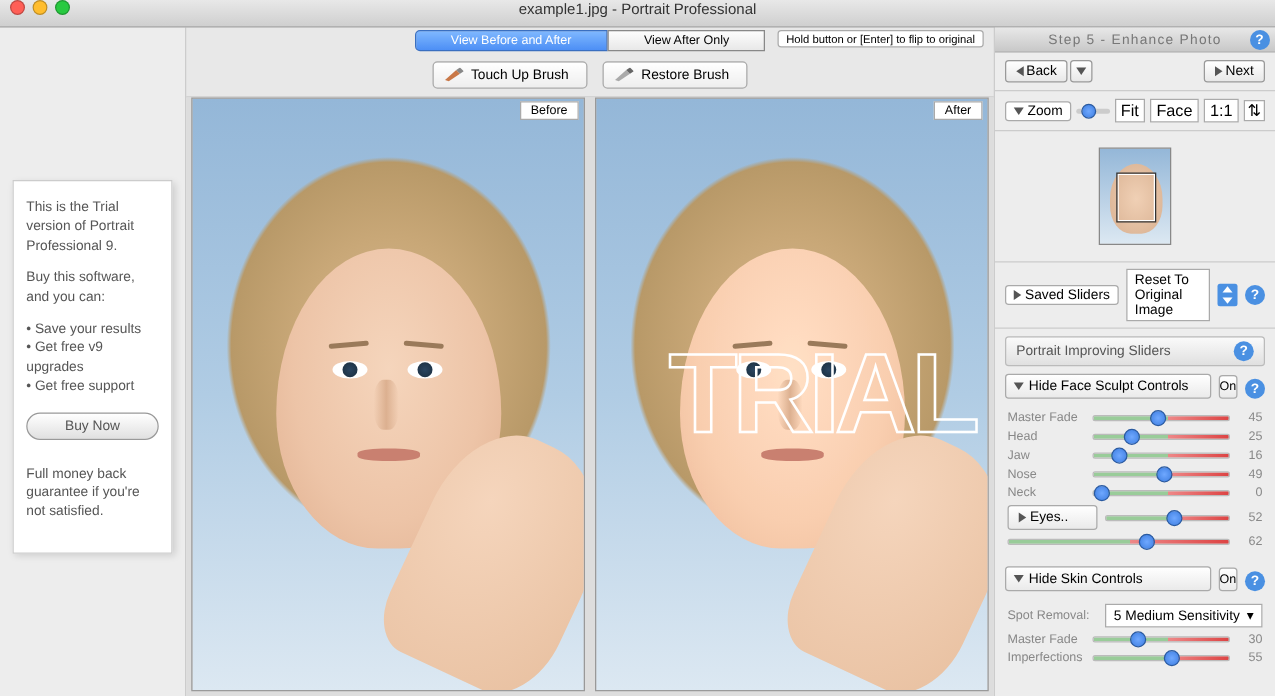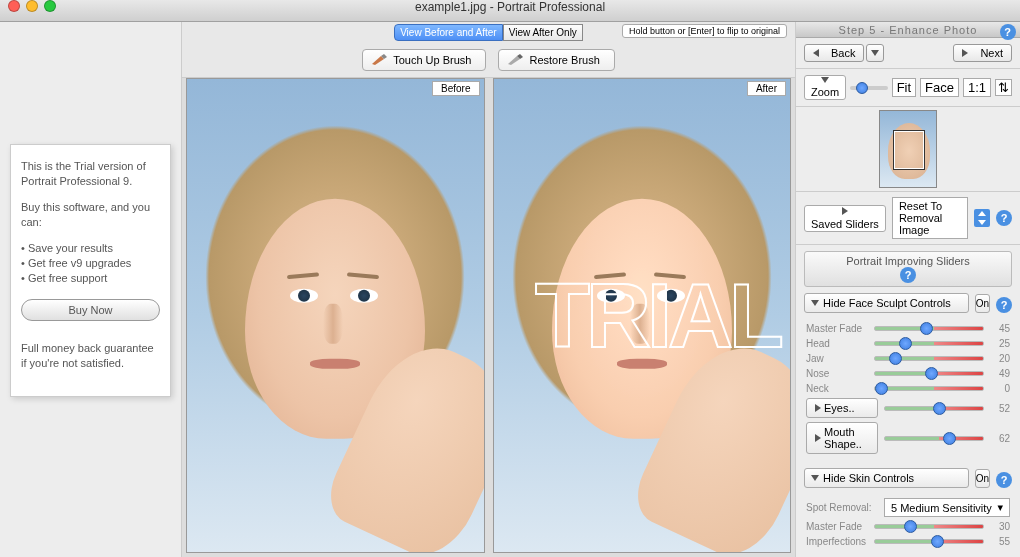--- a/index.html
+++ b/index.html
@@ -3,29 +3,29 @@
 <meta charset="utf-8">
 <style>
 * { box-sizing: border-box; margin: 0; padding: 0; font-family: "Lucida Grande", Arial, sans-serif; font-size: 11px; }
 body { background: #ededed; width: 1020px; height: 557px; overflow: hidden; }
 .titlebar { height: 22px; background: linear-gradient(#e8e8e8,#cfcfcf); border-bottom: 1px solid #a0a0a0; display:flex; align-items:flex-start; position:relative; }
 .traffic { display:flex; gap:6px; margin-left:8px; }
 .tl { width:12px; height:12px; border-radius:50%; border:1px solid rgba(0,0,0,.25); }
 .red{background:#ff5f57}.yellow{background:#ffbd2e}.green{background:#28c940}
 .titlebar .title{ position:absolute; left:0; right:0; text-align:center; font-size:12px; color:#333; pointer-events:none;}
 .main { display:flex; height:535px; }
-.leftcol { width:181px; padding:12px 10px; display:flex; flex-direction:column; }
+.leftcol { width:148px; padding:12px 10px; display:flex; flex-direction:column; }
 .trialbox { background:#fff; border:1px solid #ccc; box-shadow: 2px 2px 6px rgba(0,0,0,.15); padding:14px 10px; margin-top:110px; color:#555; font-size:10px; line-height:1.4;}
 .trialbox p{margin-bottom:10px;}
 .trialbox ul{list-style:none;margin-bottom:12px;}
 .trialbox li:before{content:"• ";}
 .buybtn{ display:block; width:100%; height:22px; border-radius:11px; background:linear-gradient(#fff,#e0e0e0); border:1px solid #999; text-align:center; line-height:20px; margin:10px 0 20px;}
 .center { flex:1; display:flex; flex-direction:column; background:#e8e8e8; border-left:1px solid #ccc; border-right:1px solid #ccc;}
 .tabs { height:20px; display:flex; justify-content:center; gap:0; align-items:center; position:relative;}
-.tab { padding:2px 5px; border:1px solid #888; background:linear-gradient(#fdfdfd,#e8e8e8); font-size:10px; }
+.tab { padding:2px 28px; border:1px solid #888; background:linear-gradient(#fdfdfd,#e8e8e8); font-size:10px; }
 .tab.active{ background:linear-gradient(#7fb8ff,#4d8ff5); color:#fff; border-color:#3a6fc0;}
 .tab:first-child{border-radius:4px 0 0 4px;}
 .tab:last-child{border-radius:0 4px 4px 0; border-left:none;}
 .holdbtn{ position:absolute; right:8px; top:2px; font-size:9px; background:#fff; border:1px solid #aaa; padding:1px 6px; border-radius:3px;}
 .brushrow{ height:36px; display:flex; justify-content:center; gap:12px; align-items:center; border-bottom:1px solid #ccc;}
 .brushbtn{ background:linear-gradient(#fff,#eee); border:1px solid #aaa; border-radius:4px; padding:4px 14px 4px 8px; display:flex; align-items:center; gap:6px; font-size:11px;}
 .brushbtn .ic{width:16px;height:12px;}
 .imgrow{ flex:1; display:flex; gap:8px; padding:0 4px 4px; position:relative; background:#ddd;}
 .pane{ flex:1; position:relative; background:linear-gradient(#94b7d8 0%,#b0cce4 50%,#dce8f2 100%); border:1px solid #999; overflow:hidden;}
 .pane .lbl{ position:absolute; top:2px; right:4px; background:#fff; border:1px solid #aaa; padding:1px 8px; font-size:10px; z-index:3;}
@@ -39,40 +39,40 @@
 .brow.l{left:92px;transform:rotate(-5deg)}.brow.r{left:152px;transform:rotate(5deg)}
 .nose{position:absolute;left:128px;top:155px;width:20px;height:40px;background:linear-gradient(90deg,transparent,#dcb090,transparent);border-radius:40%;}
 .mouth{position:absolute;left:115px;top:210px;width:50px;height:10px;background:#c98070;border-radius:40%;}
 .hand{position:absolute;right:-20px;bottom:-20px;width:140px;height:200px;background:radial-gradient(ellipse at 30% 30%,#f5d5bc,#e8c0a0);border-radius:40% 50% 30% 20%;transform:rotate(25deg);}
 .watermark{position:absolute;right:10px;top:50%;transform:translateY(-50%);font-size:90px;font-weight:bold;color:transparent;-webkit-text-stroke:2px #fff;letter-spacing:-4px;z-index:5;pointer-events:none;}
 .rightcol{ width:224px; background:#ededed; display:flex; flex-direction:column; overflow:hidden;}
 .stephdr{ height:20px; background:linear-gradient(#e8e8e8,#c8c8c8); border-bottom:1px solid #aaa; display:flex; align-items:center; justify-content:center; position:relative; color:#777; font-size:10px; letter-spacing:1px;}
 .stephdr .help{position:absolute;right:4px;top:2px;}
 .help{width:16px;height:16px;border-radius:50%;background:#4a90e2;color:#fff;text-align:center;line-height:16px;font-weight:bold;font-size:11px;}
 .navrow{padding:6px 8px;display:flex;justify-content:space-between;border-bottom:1px solid #ccc;}
-.navbtn{background:linear-gradient(#fff,#e8e8e8);border:1px solid #999;border-radius:3px;padding:2px 8px;display:flex;align-items:center;gap:12px;font-size:10px;}
+.navbtn{background:linear-gradient(#fff,#e8e8e8);border:1px solid #999;border-radius:3px;padding:2px 8px;display:flex;align-items:center;gap:2px;font-size:10px;}
 .tri{width:0;height:0;border-top:4px solid transparent;border-bottom:4px solid transparent;}
 .tri.l{border-right:6px solid #555}.tri.r{border-left:6px solid #555}
 .tri.d{border-left:4px solid transparent;border-right:4px solid transparent;border-top:6px solid #555;border-bottom:none;}
 .zoomrow{padding:6px 8px;display:flex;align-items:center;gap:4px;border-bottom:1px solid #ccc;}
-.ztoggle{background:#fff;border:1px solid #aaa;border-radius:3px;padding:1px 6px;font-size:9px;display:flex;align-items:center;gap:3px;flex-direction:column;}
+.ztoggle{background:#fff;border:1px solid #aaa;border-radius:3px;padding:1px 6px;font-size:9px;display:flex;align-items:center;gap:3px;}
 .zslider{flex:1;height:4px;background:#ccc;border-radius:2px;position:relative;}
 .zslider .thumb{position:absolute;left:15%;top:-4px;width:12px;height:12px;background:radial-gradient(#6fa8ff,#3d7de0);border-radius:50%;border:1px solid #2a5aa0;}
 .zb{background:#fff;border:1px solid #aaa;padding:1px 4px;font-size:13px;}
 .preview{height:105px;display:flex;align-items:center;justify-content:center;border-bottom:1px solid #ccc;}
 .preview .thumb{width:58px;height:78px;border:1px solid #888;background:linear-gradient(#94b7d8 0%,#dce8f2 100%);position:relative;overflow:hidden;}
 .preview .thumb .mini{position:absolute;left:8px;top:12px;width:42px;height:56px;background:radial-gradient(#f0d0b5,#d8b090);border-radius:50% 50% 40% 40%;}
 .preview .thumb .sel{position:absolute;left:14px;top:20px;width:30px;height:38px;border:1px solid #fff;outline:1px solid #333;}
 .section{border-bottom:1px solid #ccc;padding:5px 8px;}
 .secrow{display:flex;align-items:center;gap:6px;}
 .dropdown{flex:1;background:#fff;border:1px solid #aaa;padding:2px 6px;font-size:10px;display:flex;justify-content:space-between;align-items:center;}
 .stepper{width:16px;height:18px;background:#4a90e2;border-radius:2px;position:relative;}
 .stepper:before,.stepper:after{content:"";position:absolute;left:4px;width:0;height:0;border-left:4px solid transparent;border-right:4px solid transparent;}
 .stepper:before{top:2px;border-bottom:5px solid #fff}.stepper:after{bottom:2px;border-top:5px solid #fff}
-.panelhdr{background:linear-gradient(#fafafa,#e0e0e0);border:1px solid #bbb;border-radius:3px;padding:3px 8px;margin:6px 8px 2px;display:flex;justify-content:space-between;align-items:center;font-size:10px;color:#555;flex-direction:column;}
+.panelhdr{background:linear-gradient(#fafafa,#e0e0e0);border:1px solid #bbb;border-radius:3px;padding:3px 8px;margin:6px 8px 2px;display:flex;justify-content:space-between;align-items:center;font-size:10px;color:#555;}
 .grouphdr{display:flex;align-items:flex-end;gap:6px;margin:4px 8px;}
 .grouphdr .btn{flex:1;background:linear-gradient(#fff,#eaeaea);border:1px solid #aaa;border-radius:3px;padding:3px 6px;font-size:10px;display:flex;align-items:center;gap:4px;}
 .grouphdr .on{background:linear-gradient(#fff,#eaeaea);border:1px solid #aaa;border-radius:3px;padding:3px 0;font-size:10px;}
 .sliders{padding:2px 10px 6px;}
 .srow{display:flex;align-items:center;gap:6px;margin:4px 0;}
 .srow .nm{width:62px;font-size:10px;color:#888;text-align:left;}
 .srow .track{flex:1;height:5px;background:linear-gradient(90deg,#9c9 0%,#9c9 55%,#e88 55%,#d44 100%);border-radius:2px;position:relative;border:1px solid #bbb;}
 .srow .thumb{position:absolute;top:-5px;width:13px;height:13px;background:radial-gradient(#6fa8ff,#3d7de0);border-radius:50%;border:1px solid #2a5aa0;}
 .srow .val{width:20px;text-align:right;font-size:10px;color:#888;}
 .subbtn{background:linear-gradient(#fff,#eaeaea);border:1px solid #aaa;border-radius:3px;padding:3px 8px;font-size:10px;width:72px;display:flex;align-items:center;gap:3px;}
@@ -207,21 +207,21 @@
           <div class="sel"></div>
         </div>
     </div>
     <div class="section">
       <div class="secrow">
         <div class="ztoggle">
             <span class="tri r"></span>
             <span>Saved Sliders</span>
           </div>
         <div class="dropdown">
-            <span>Reset To Removal Image</span>
+            <span>Reset To Original Image</span>
           </div>
         <div class="stepper"></div>
         <div class="help">?</div>
       </div>
     </div>
     <div class="panelhdr">
       <span>Portrait Improving Sliders</span>
       <div class="help">?</div>
     </div>
 
@@ -246,21 +246,21 @@
           <div class="track">
             <div class="thumb" style="left:22%"></div>
           </div>
           <span class="val">25</span>
         </div>
       <div class="srow">
           <span class="nm">Jaw</span>
           <div class="track">
             <div class="thumb" style="left:13%"></div>
           </div>
-          <span class="val">20</span>
+          <span class="val">16</span>
         </div>
       <div class="srow">
           <span class="nm">Nose</span>
           <div class="track">
             <div class="thumb" style="left:46%"></div>
           </div>
           <span class="val">49</span>
         </div>
       <div class="srow">
           <span class="nm">Neck</span>
@@ -273,24 +273,20 @@
           <div class="subbtn">
             <span class="tri r"></span>
             <span>Eyes..</span>
           </div>
           <div class="track">
             <div class="thumb" style="left:49%"></div>
           </div>
           <span class="val">52</span>
         </div>
       <div class="srow">
-          <div class="subbtn">
-            <span class="tri r"></span>
-            <span>Mouth Shape..</span>
-          </div>
           <div class="track">
             <div class="thumb" style="left:59%"></div>
           </div>
           <span class="val">62</span>
         </div>
     </div>
 
     <div class="grouphdr">
       <div class="btn">
           <span class="tri d"></span>

